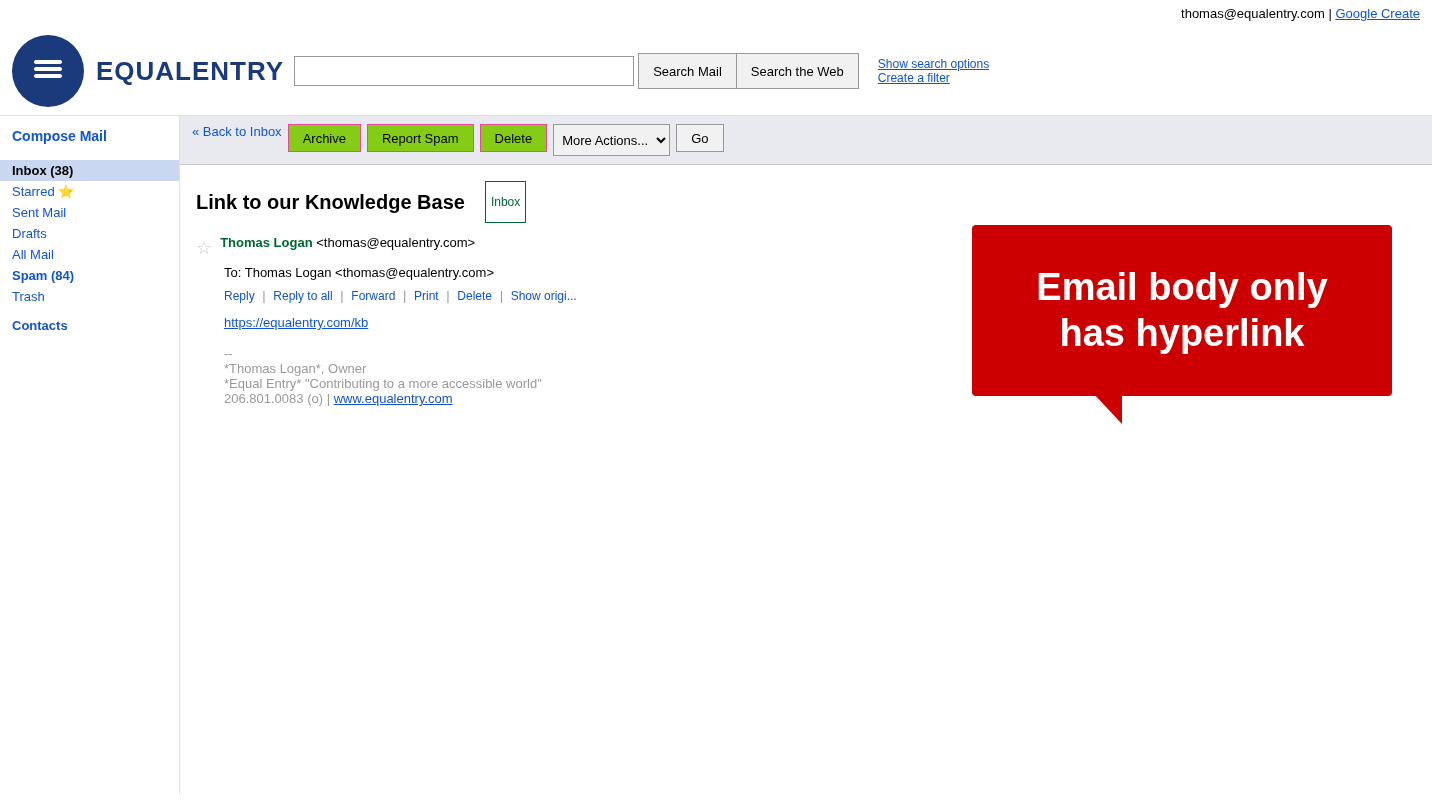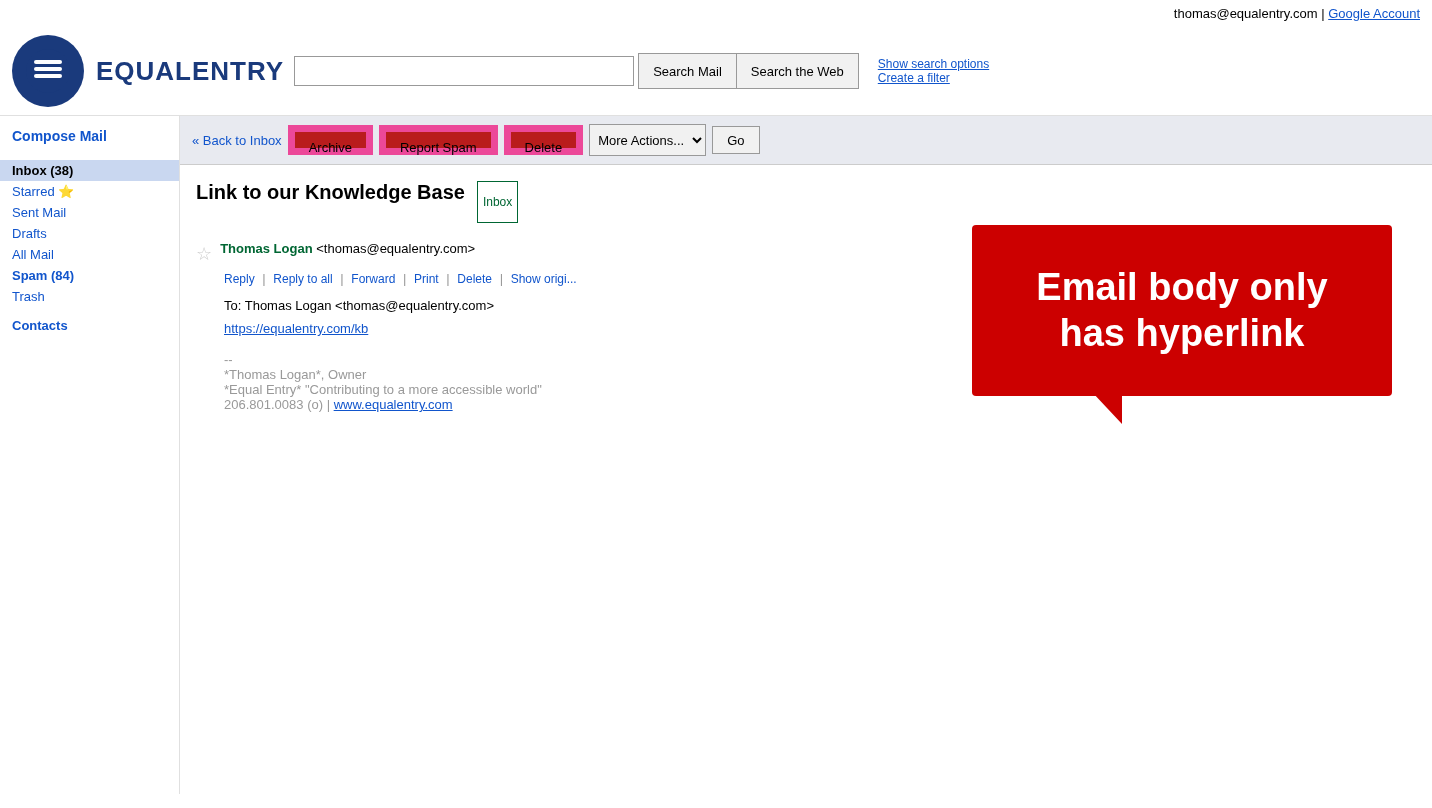--- a/index.html
+++ b/index.html
@@ -132,37 +132,37 @@
 
     
     #content {
       flex: 1;
       overflow: hidden;
     }
 
     
     #action-bar {
       display: flex;
-      align-items: center;
+      align-items: flex-start;
       gap: 6px;
       padding: 8px 12px;
       background: #e8eaf0;
       border-bottom: 1px solid #ccc;
     }
     #action-bar .back-link {
       color: #1155cc;
       text-decoration: none;
       font-size: 13px;
       font-weight: normal;
     }
     .action-btn {
       height: 28px;
-      padding: 8px 14px;
-      border: 7px solid #ec4899;
-      background: #b91c1c;
+      padding: 0 14px;
+      border: 1px solid #ec4899;
+      background: #84cc16;
       cursor: pointer;
       font-size: 13px;
       color: #000;
     }
     .more-actions-select {
       height: 32px;
       border: 1px solid #999;
       background: #f1f1f1;
       font-size: 13px;
       padding: 0 4px;
@@ -177,22 +177,23 @@
       font-size: 13px;
     }
 
     
     #email-view {
       padding: 16px 16px;
       position: relative;
     }
     #email-subject-line {
       display: flex;
-      gap: 12px;
-      margin-bottom: 18px;
+      align-items: center;
+      gap: 20px;
+      margin-bottom: 12px;
     }
     #email-subject {
       font-size: 20px;
       font-weight: bold;
       color: #000;
     }
     #email-label {
       font-size: 12px;
       color: #006633;
       border: 1px solid #006633;
@@ -275,21 +276,21 @@
       border-right: 0px solid transparent;
       border-top: 32px solid #cc0000;
     }
   </style>
 </head>
 <body>
 
 <div id="top-bar">
   <span>thomas@equalentry.com</span>
   &nbsp;<span>|</span>&nbsp;
-  <a href="#">Google Account</a>
+  <a href="#">Google Create</a>
 </div>
 
 <div id="header">
   <div id="logo-area">
     <div id="logo-icon">
       <svg width="48" height="48" viewBox="0 0 48 48">
         <circle cx="24" cy="24" r="22" fill="#1a3a7c"></circle>
         <rect x="10" y="20" width="28" height="4" rx="2" fill="white"></rect>
         <rect x="10" y="27" width="28" height="4" rx="2" fill="white"></rect>
         <rect x="10" y="13" width="28" height="4" rx="2" fill="white"></rect>
@@ -350,35 +351,35 @@
       </div>
 
       <div id="email-meta">
         <span class="star-icon">☆</span>
         <div id="email-from">
           <span class="sender-name">Thomas Logan</span>
           <span class="sender-email">&lt;thomas@equalentry.com&gt;</span>
         </div>
       </div>
 
+      <div id="email-to">To: Thomas Logan &lt;thomas@equalentry.com&gt;</div>
+
       <div id="email-actions-inline">
         <a href="#">Reply</a>
         <span class="sep">|</span>
         <a href="#">Reply to all</a>
         <span class="sep">|</span>
         <a href="#">Forward</a>
         <span class="sep">|</span>
         <a href="#">Print</a>
         <span class="sep">|</span>
         <a href="#">Delete</a>
         <span class="sep">|</span>
         <a href="#">Show origi...</a>
       </div>
-
-      <div id="email-to">To: Thomas Logan &lt;thomas@equalentry.com&gt;</div>
 
       <div id="email-body">
         <a href="#">https://equalentry.com/kb</a>
         <div class="signature">
           <div>--</div>
           <div>*Thomas Logan*, Owner</div>
           <div>*Equal Entry* "Contributing to a more accessible world"</div>
           <div>
             <span>206.801.0083 (o) |</span>
             <a href="#" class="sig-link">www.equalentry.com</a>

